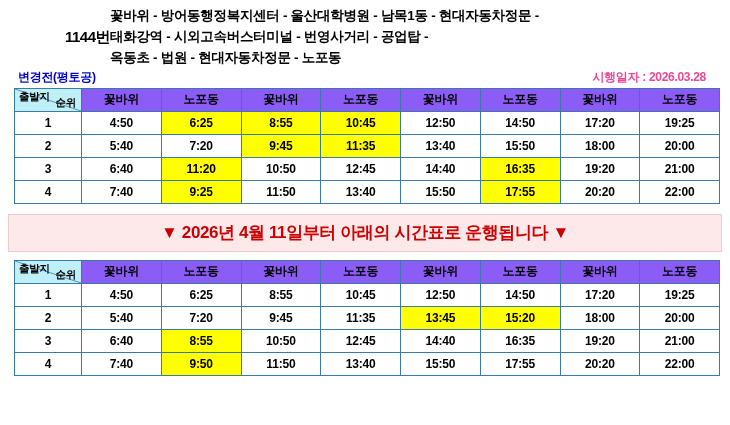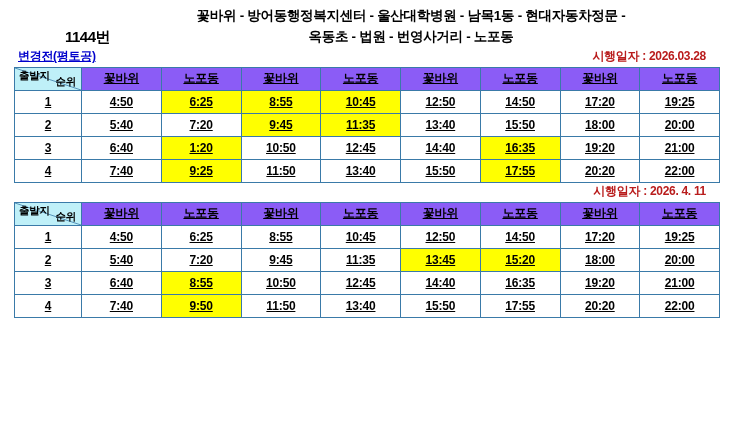--- a/index.html
+++ b/index.html
@@ -28,52 +28,50 @@
   .route-number {
     width: 110px;
     text-align: right;
     font-size: 15px;
     font-weight: bold;
     padding-top: 22px;
     letter-spacing: -0.5px;
   }
   .route-title {
     flex: 1;
-    text-align: center;
+    text-align: left;
     font-size: 13.5px;
     font-weight: bold;
     line-height: 1.55;
     letter-spacing: -0.3px;
     padding-right: 18px;
   }
   
   .caption-row {
     display: flex;
     align-items: baseline;
     padding: 0 10px 2px 18px;
   }
   .caption-left {
     font-size: 12px;
     font-weight: bold;
     color: #0000cc;
     letter-spacing: -0.3px;
-    text-decoration: underline;
   }
   .caption-right {
     margin-left: auto;
     font-size: 12px;
     font-weight: bold;
-    color: #b91c1c;
+    color: #ec4899;
     letter-spacing: -0.3px;
     padding-right: 14px;
   }
   
   .tbl-wrap {
     padding: 0 10px 0 14px;
-    text-decoration: underline;
   }
   table.sched {
     border-collapse: collapse;
     width: 706px;
     table-layout: fixed;
   }
   table.sched td, table.sched th {
     border: 1px solid #3a7aa8;
     height: 20px;
     text-align: center;
@@ -137,21 +135,22 @@
 </style>
 </head>
 <body>
 
 <div class="page">
 
   <div class="header">
     <div class="route-number">1144번</div>
     <div class="route-title">
       <div>꽃바위 - 방어동행정복지센터 - 울산대학병원 -  남목1동 -  현대자동차정문 -</div>
-      <div>옥동초 - 법원 -  번영사거리 - 노포동</div>
+      <div>태화강역 -  시외고속버스터미널 -  번영사거리 -  공업탑 -</div>
+      <div>옥동초 - 법원 -  현대자동차정문 - 노포동</div>
     </div>
   </div>
 
   <div class="caption-row">
     <div class="caption-left">변경전(평토공)</div>
     <div class="caption-right">시행일자 : 2026.03.28</div>
   </div>
   <div class="tbl-wrap">
     <table class="sched">
       <thead>
@@ -192,21 +191,21 @@
           <td class="hl">9:45</td>
           <td class="hl">11:35</td>
           <td>13:40</td>
           <td>15:50</td>
           <td>18:00</td>
           <td>20:00</td>
         </tr>
         <tr>
           <td class="rowno">3</td>
           <td>6:40</td>
-          <td class="hl">1:20</td>
+          <td class="hl">11:20</td>
           <td>10:50</td>
           <td>12:45</td>
           <td>14:40</td>
           <td class="hl">16:35</td>
           <td>19:20</td>
           <td>21:00</td>
         </tr>
         <tr>
           <td class="rowno">4</td>
           <td>7:40</td>
@@ -215,23 +214,23 @@
           <td>13:40</td>
           <td>15:50</td>
           <td class="hl">17:55</td>
           <td>20:20</td>
           <td>22:00</td>
         </tr>
       </tbody>
     </table>
   </div>
 
+  <div class="notice">▼ 2026년 4월 11일부터 아래의 시간표로 운행됩니다 ▼</div>
 
   <div class="caption-row">
-    <div class="caption-right">시행일자 : 2026. 4. 11</div>
   </div>
   <div class="tbl-wrap">
     <table class="sched">
       <thead>
         <tr>
           <th class="corner">
             <svg class="diag" viewBox="0 0 66 38" preserveAspectRatio="none">
               <line x1="0" y1="0" x2="66" y2="38" stroke="#3a7aa8" stroke-width="1"></line>
             </svg>
             <span class="lbl-start">출발지</span>

